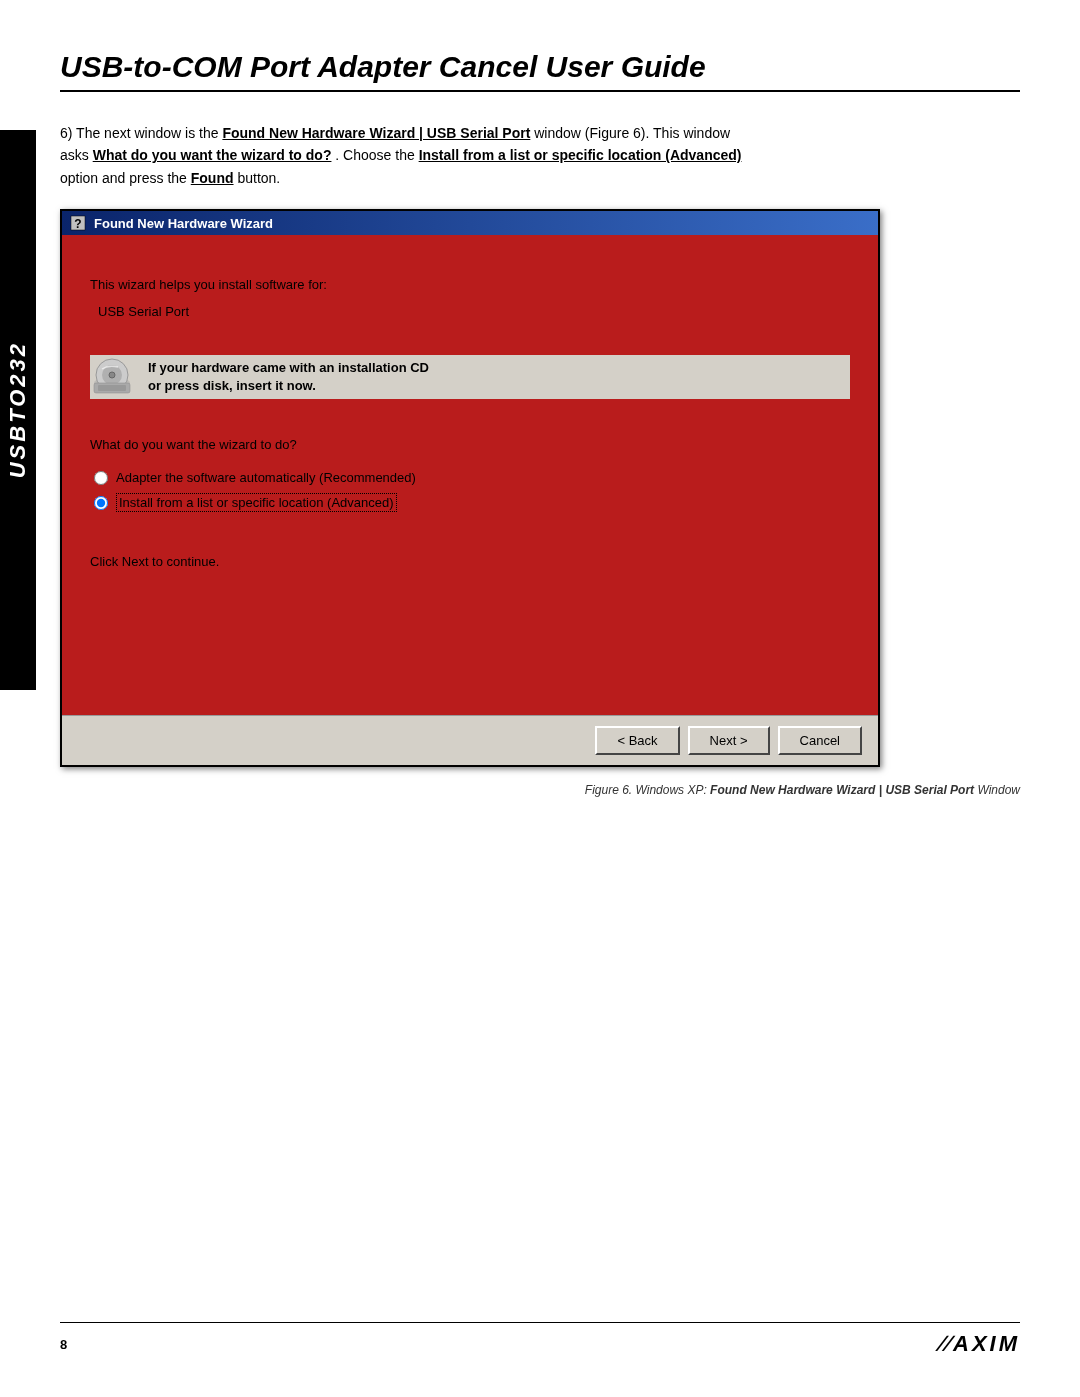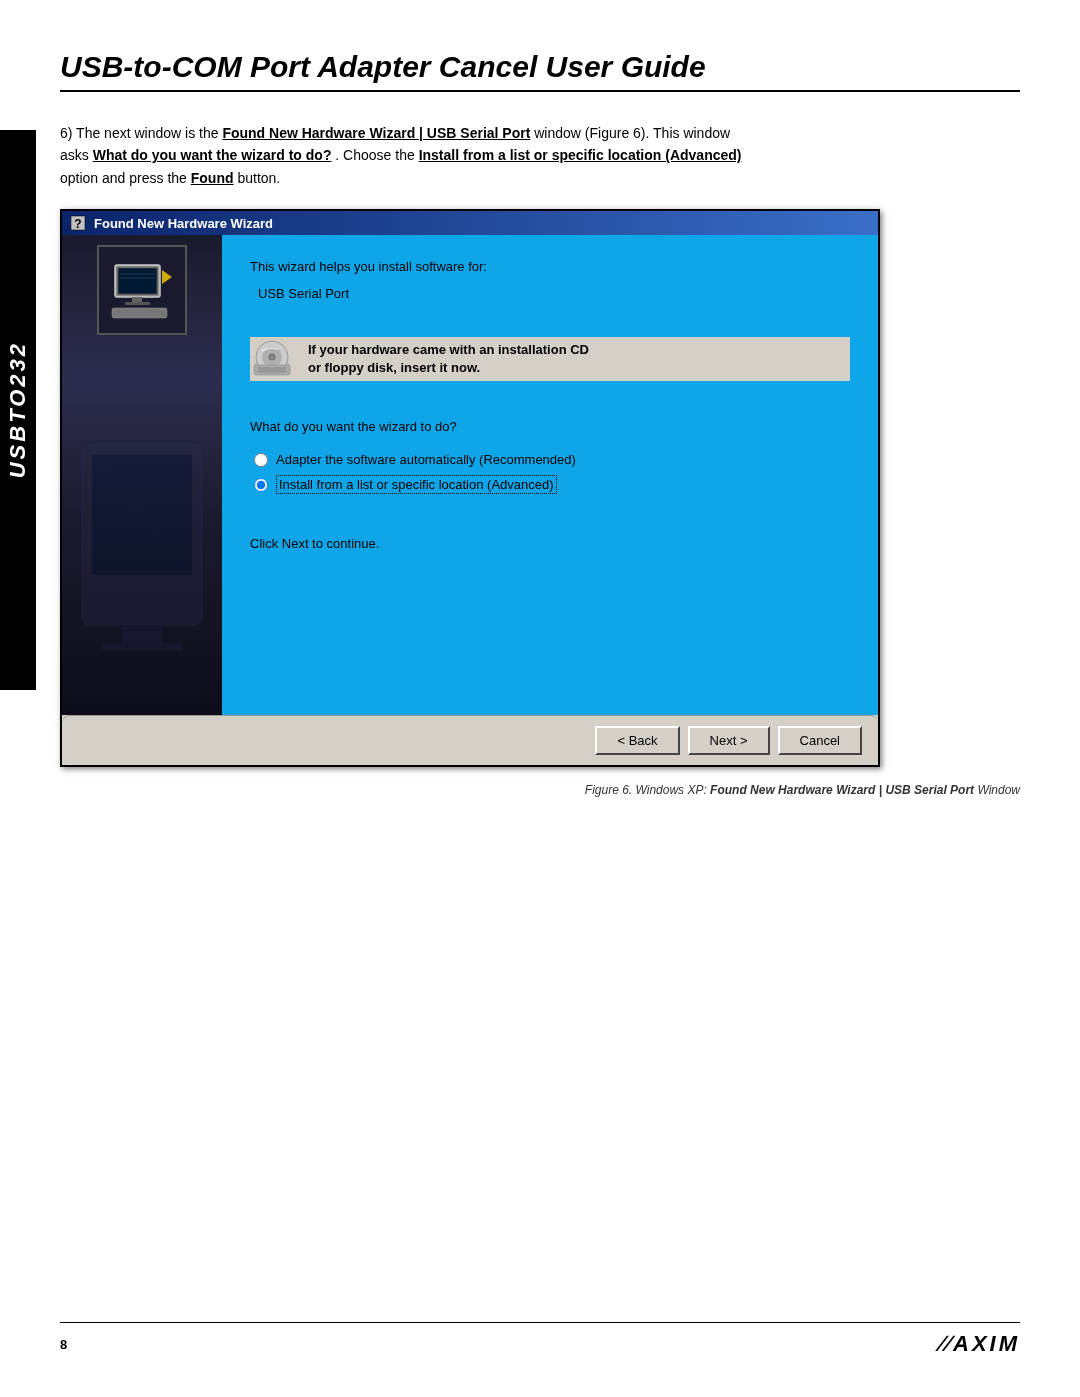--- a/index.html
+++ b/index.html
@@ -91,23 +91,24 @@
     }
 
     .titlebar-icon {
       width: 16px;
       height: 16px;
       display: inline-block;
     }
 
     .dialog-body {
       display: flex;
-      flex-direction: row;
-      background: #0ea5e9;
+      flex-direction: column;
+      background: #b91c1c;
       min-height: 480px;
+      gap: 18px;
     }
 
     
     .wizard-panel {
       width: 160px;
       background: linear-gradient(to bottom, #1a1a2e 0%, #2d2d4e 30%, #1a1a2e 60%, #0d0d1a 100%);
       position: relative;
       overflow: hidden;
       flex-shrink: 0;
     }
@@ -221,21 +222,20 @@
     
     .dialog-footer {
       display: flex;
       flex-direction: row;
       justify-content: flex-end;
       align-items: center;
       gap: 8px;
       padding: 10px 16px;
       background: #d4d0c8;
       border-top: 1px solid #999;
-      border-radius: 8px;
     }
 
     .dialog-button {
       background: #d4d0c8;
       border: 2px solid #888;
       border-top-color: #fff;
       border-left-color: #fff;
       border-bottom-color: #444;
       border-right-color: #444;
       padding: 5px 20px;
@@ -377,21 +377,21 @@
               <circle cx="22" cy="20" r="3" fill="#888" stroke="#666" stroke-width="1"></circle>
 
               <path d="M12 14 Q18 10 28 12" stroke="#fff" stroke-width="1.5" fill="none" opacity="0.6"></path>
 
               <rect x="4" y="28" width="36" height="10" rx="2" fill="#aaa" stroke="#888" stroke-width="0.5"></rect>
               <rect x="8" y="30" width="28" height="6" rx="1" fill="#999"></rect>
             </svg>
           </div>
           <div class="cd-warning-text">
             <span style="white-space:pre-line;">If your hardware came with an installation CD
-or floppy disk, insert it now.</span>
+or press disk, insert it now.</span>
           </div>
         </div>
 
         <div class="wizard-question" style="margin-top:20px;">
           <span>What do you want the wizard to do?</span>
         </div>
 
         <div class="radio-group">
           <label class="radio-item">
             <input type="radio" name="install-option" style="">

